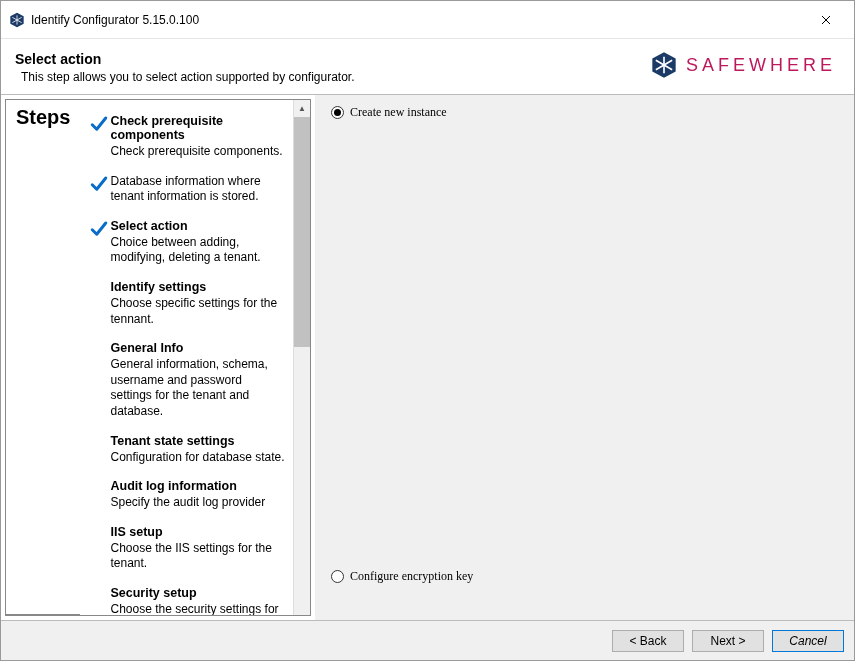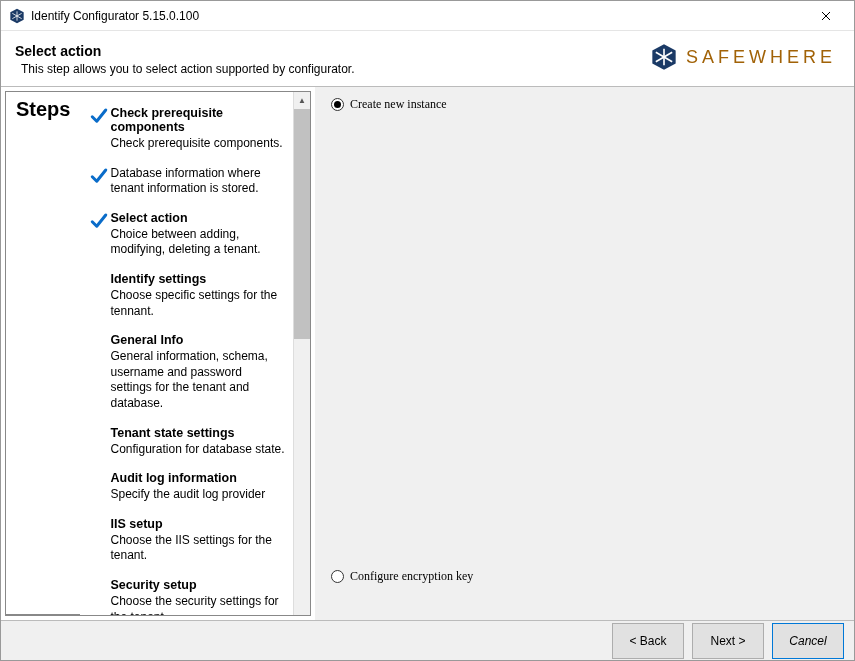--- a/index.html
+++ b/index.html
@@ -1,26 +1,26 @@
 <!DOCTYPE html>
 <html><head>
   <meta charset="utf-8">
   <style>
     * { box-sizing: border-box; margin: 0; padding: 0; }
     body { font-family: "Segoe UI", Tahoma, sans-serif; font-size: 12px; background: #fff; color: #000; }
     .window { width: 855px; height: 661px; border: 1px solid #999; display: flex; flex-direction: column; background: #fff; }
-    .titlebar { height: 30px; display: flex; align-items: center; padding: 0 8px; border-bottom: 1px solid #e5e5e5; }
+    .titlebar { height: 38px; display: flex; align-items: center; padding: 0 8px; border-bottom: 1px solid #e5e5e5; }
     .titlebar-icon { width: 16px; height: 16px; margin-right: 6px; }
     .titlebar-text { flex: 1; font-size: 12px; }
     .titlebar-close { width: 40px; height: 28px; display: flex; align-items: center; justify-content: center; cursor: pointer; }
     .header { padding: 12px 18px 10px 14px; display: flex; align-items: flex-start; justify-content: space-between; }
     .header-left { max-width: 520px; }
     .header-title { font-size: 14px; font-weight: bold; margin-bottom: 3px; }
     .header-desc { font-size: 12px; margin-left: 6px; }
-    .brand { display: flex; align-items: center; gap: 8px; letter-spacing: 4px; font-size: 18px; color: #a16207; font-weight: 500; }
+    .brand { display: flex; align-items: center; gap: 8px; letter-spacing: 4px; font-size: 18px; color: #be185d; font-weight: 500; }
     .brand-icon { width: 28px; height: 28px; }
     .body { flex: 1; display: flex; border-top: 1px solid #bbb; overflow: hidden; }
     .steps-panel { width: 306px; border: 1px solid #888; margin: 4px; display: flex; flex-direction: row; background: #fff; }
     .steps-header { font-size: 20px; font-weight: bold; padding: 6px 10px 8px 10px; border-bottom: 1px solid #888; }
     .steps-scroll { flex: 1; position: relative; display: flex; }
     .steps-list { flex: 1; overflow: hidden; padding: 14px 8px 8px 8px; }
     .step { display: flex; margin-bottom: 14px; }
     .step-icon { width: 22px; flex: none; display: flex; justify-content: center; padding-top: 1px; }
     .step-text { flex: 1; }
     .step-title { font-weight: bold; font-size: 12.5px; margin-bottom: 2px; }
@@ -31,21 +31,21 @@
     .scrollbar-track { position: absolute; top: 17px; bottom: 17px; left: 0; right: 0; }
     .sb-top { position: absolute; top: 0; left: 0; right: 0; }
     .options-panel { flex: 1; background: #f0f0f0; padding: 10px 16px; display: flex; flex-direction: column; font-family: Liberation Serif, serif; }
     .opt-top { flex: 1; }
     .opt-bottom { padding-bottom: 20px; }
     .radio-row { display: flex; align-items: center; gap: 6px; font-size: 12px; cursor: pointer; margin-bottom: 6px; }
     .radio { width: 13px; height: 13px; border: 1px solid #333; border-radius: 50%; display: flex; align-items: center; justify-content: center; background: #fff; }
     .radio-inner { width: 7px; height: 7px; border-radius: 50%; background: #000; display: none; }
     .radio.checked .radio-inner { display: block; }
     .footer { height: 40px; border-top: 1px solid #bbb; display: flex; align-items: center; justify-content: flex-end; padding: 0 10px; gap: 8px; background: #f0f0f0; }
-    .btn { min-width: 72px; height: 36px; border: 1px solid #adadad; background: #e1e1e1; font-size: 12px; display: inline-flex; align-items: center; justify-content: center; cursor: pointer; padding: 0 12px; }
+    .btn { min-width: 72px; height: 22px; border: 1px solid #adadad; background: #e1e1e1; font-size: 12px; display: inline-flex; align-items: center; justify-content: center; cursor: pointer; padding: 0 12px; }
     .btn.default { border: 1.5px solid #0078d7; font-style: italic; }
     .check-svg { width: 20px; height: 18px; }
   </style>
 </head>
 <body>
 
 <div class="window">
 
   <div class="titlebar">
     <span class="titlebar-icon">

